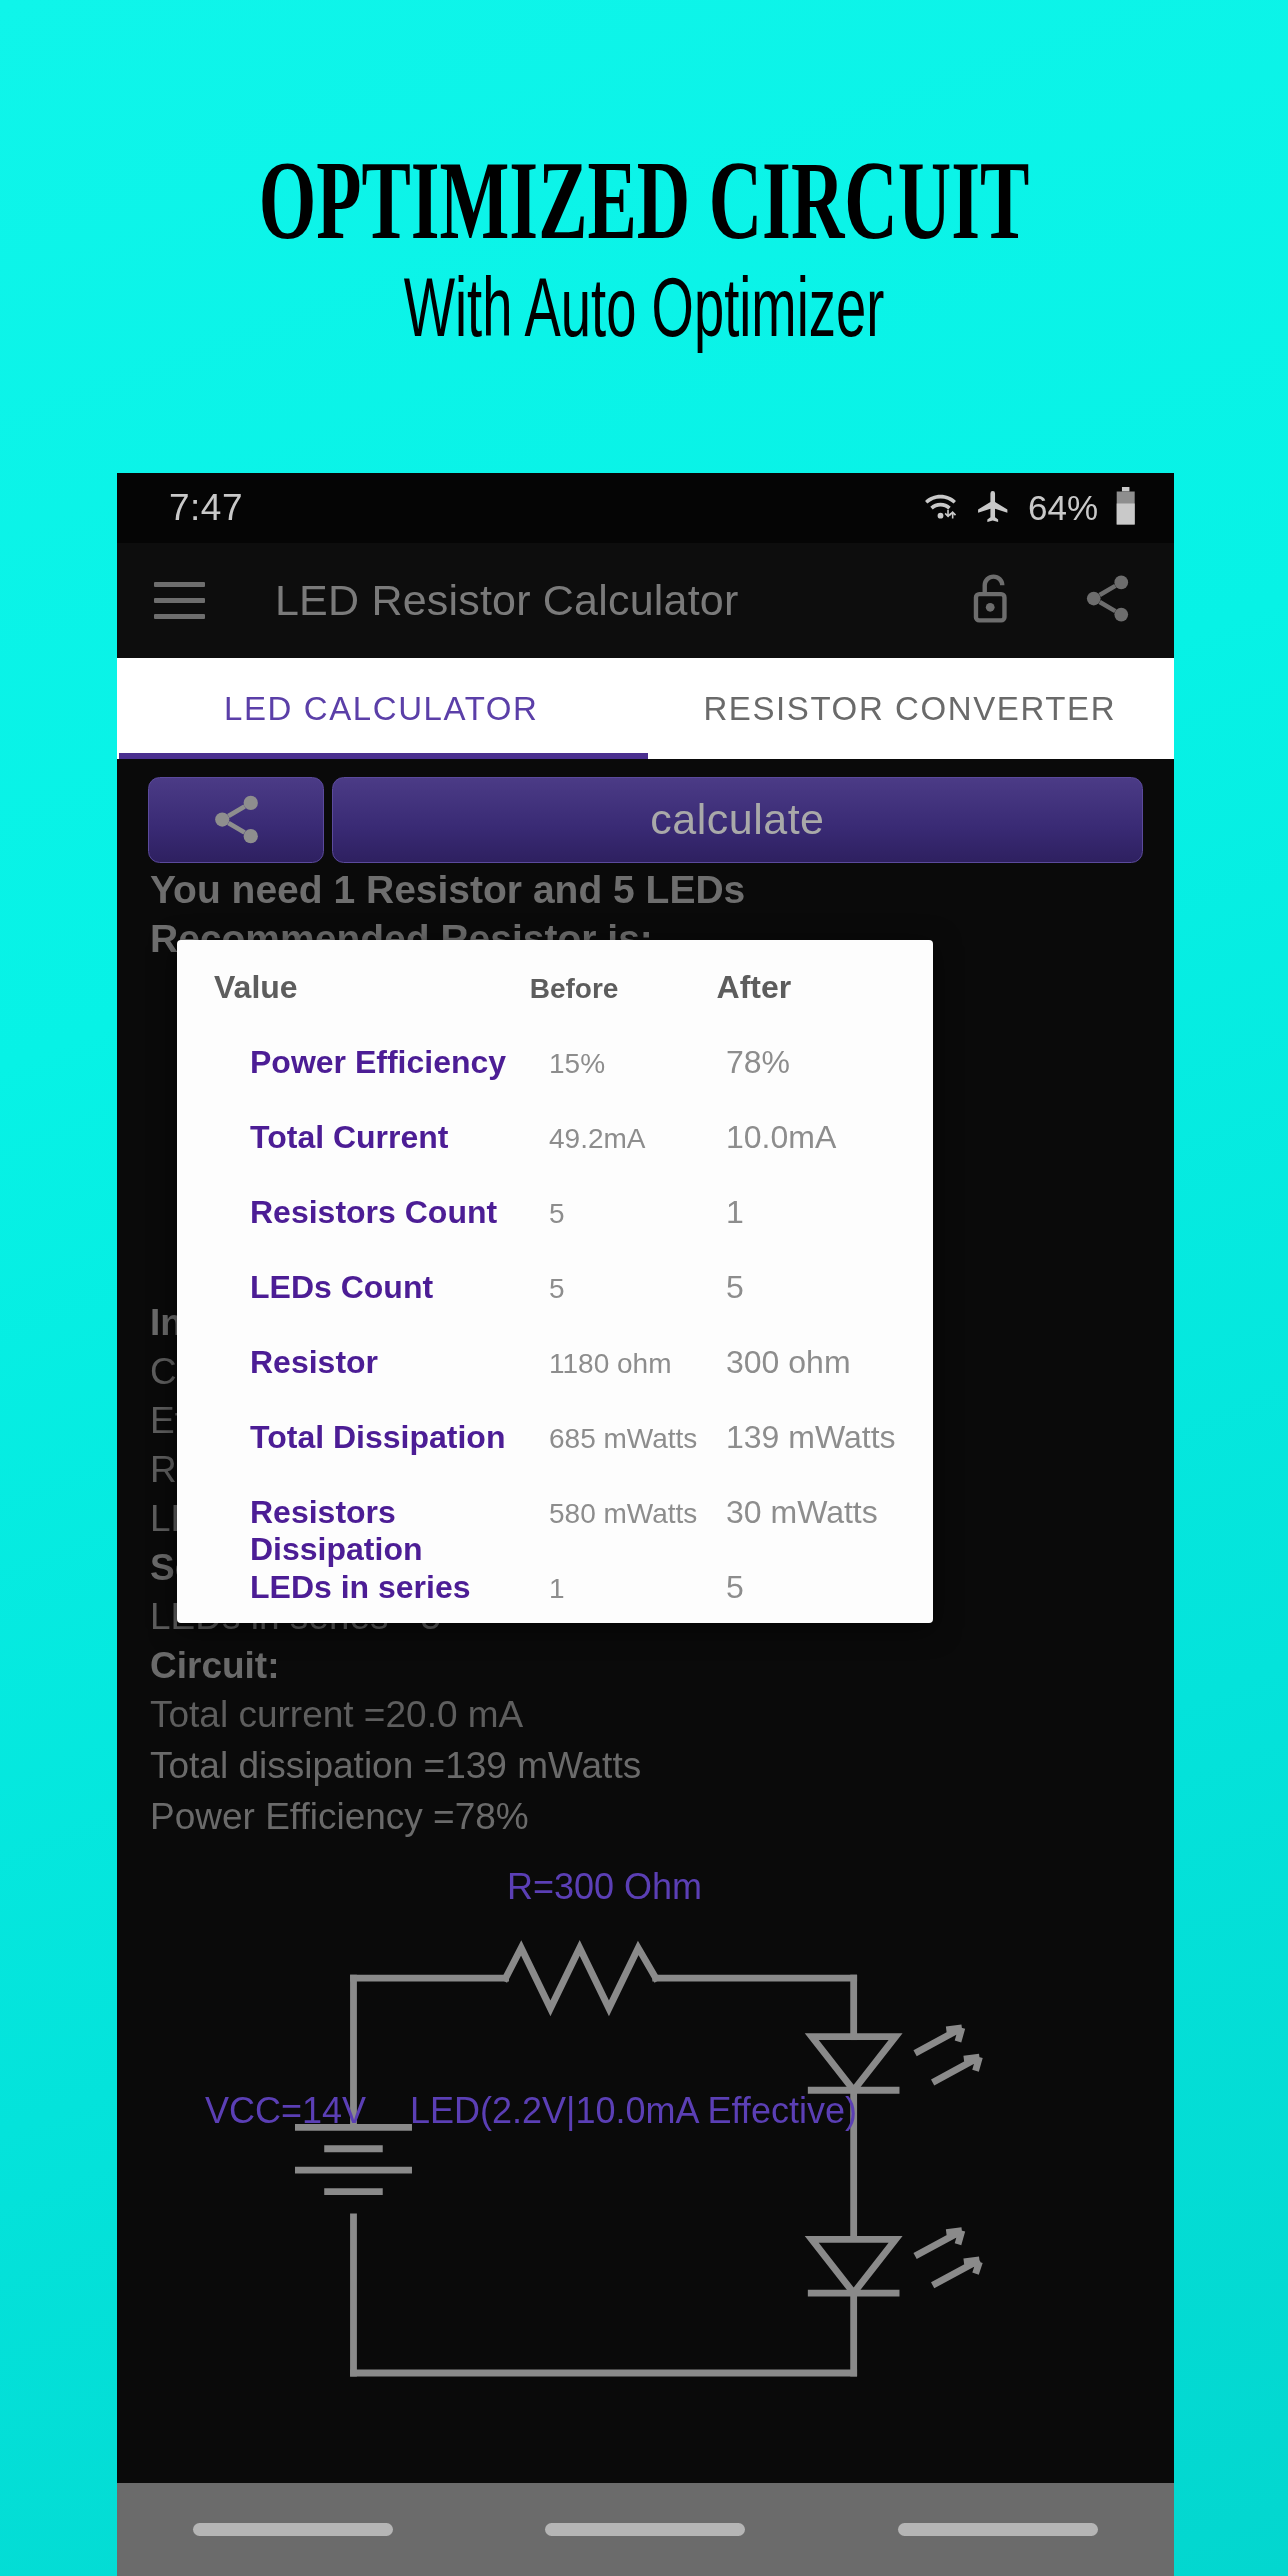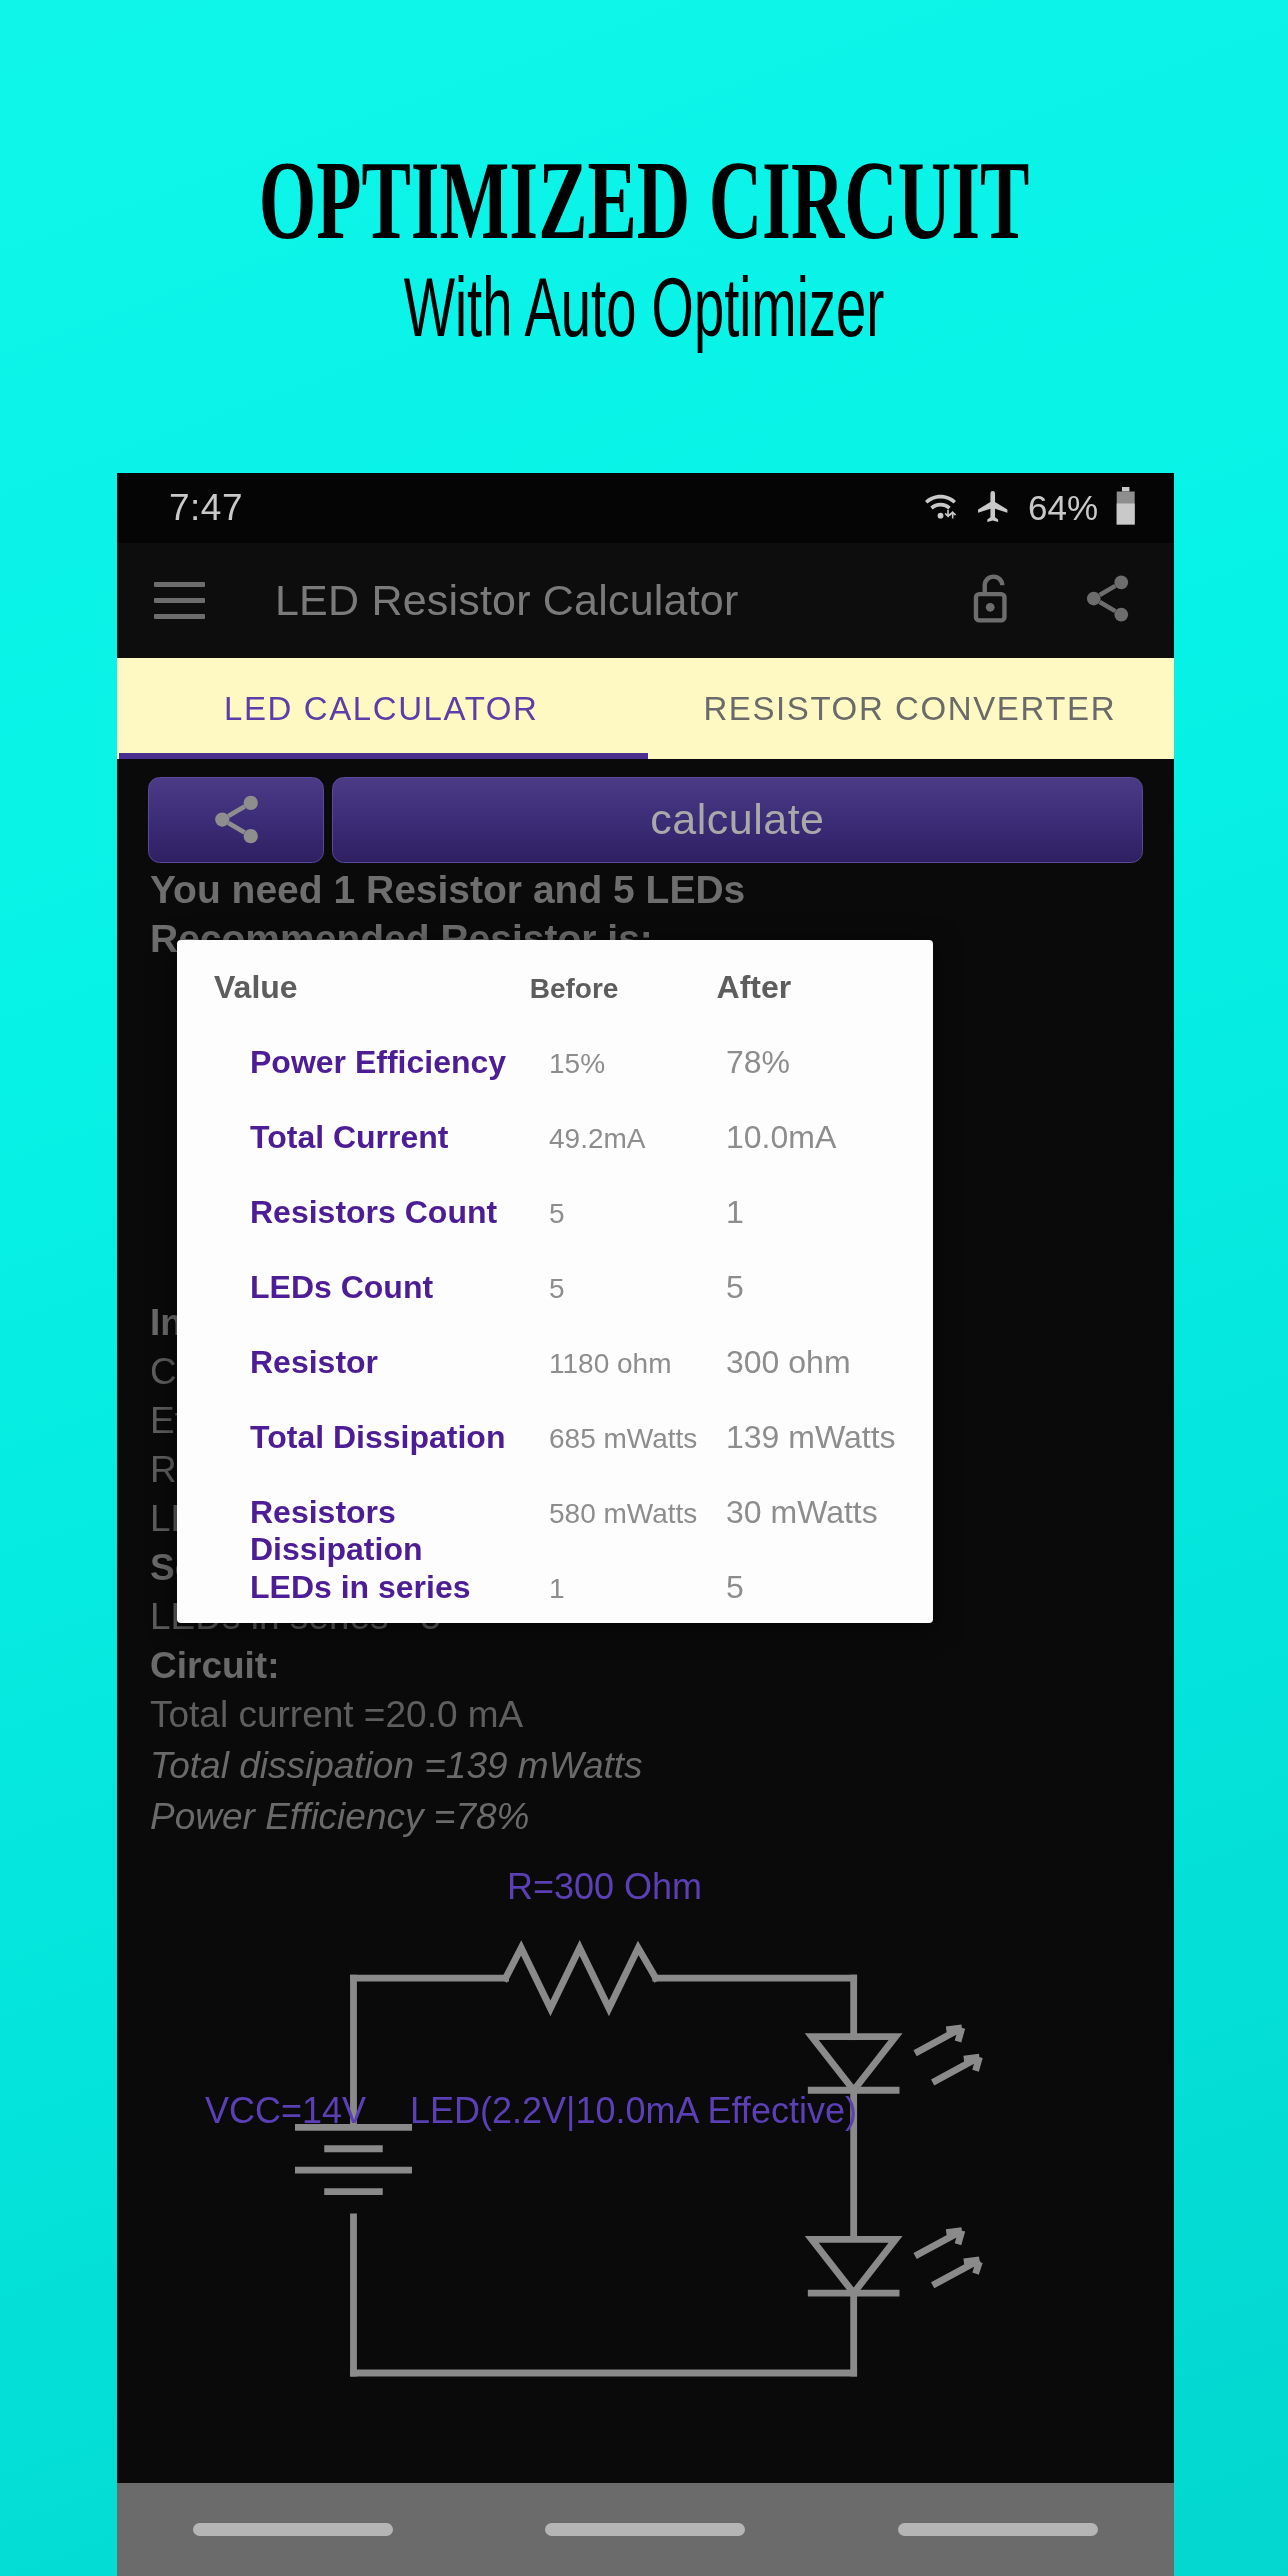--- a/index.html
+++ b/index.html
@@ -73,21 +73,21 @@
   .hamburger span { display: block; height: 4.9px; background: #6d6d6d; border-radius: 1px; }
   .app-title {
     margin-left: 70px;
     color: #7a7a7a; font-size: 43px; font-weight: 400; letter-spacing: 0.2px; text-align: right;
   }
   .tb-actions { margin-left: auto; margin-right: 39px; display: flex; align-items: center; gap: 60px; }
 
   
   .tabs {
     position: relative; height: 101px; width: 100%;
-    background: #fef9c3; display: flex; text-align: right;
+    background: #ffffff; display: flex; text-align: right;
   }
   .tab {
     flex: 1; display: flex; align-items: center; justify-content: center;
     font-size: 33px; letter-spacing: 1.6px; font-weight: 400;
   }
   .tab.active { color: #5b3fa8; }
   .tab.inactive { color: #6a6a6a; }
   .tab-underline {
     position: absolute; bottom: 0; left: 2px; width: 50%; height: 5.9px;
     background: #4a2f8f;
@@ -118,21 +118,21 @@
   .rl { color: #6e6e6e; font-size: 39px; font-weight: bold; line-height: 49px; }
   .rl.center { text-align: center; }
 
   
   .bgdetails {
     position: absolute; top: 539px; left: 33px; right: 33px;
     color: #5e5e5e; font-size: 37px; line-height: 49px;
   }
   .bgdetails .b { font-weight: bold; color: #6a6a6a; }
 
-  .bottomlines { position: absolute; top: 981px; left: 33px; color: #6a6a6a; font-size: 37px; line-height: 51px; font-style: italic; }
+  .bottomlines { position: absolute; top: 981px; left: 33px; color: #6a6a6a; font-size: 37px; line-height: 51px; }
 
   
   .dialog {
     position: absolute;
     top: 181px; left: 60px;
     width: 756px; height: 683px;
     background: #fdfdfd;
     border-radius: 3.9px;
     box-shadow: 0 5.9px 27px rgba(0,0,0,0.55);
     padding: 29px 37px 19.5px 37px;

